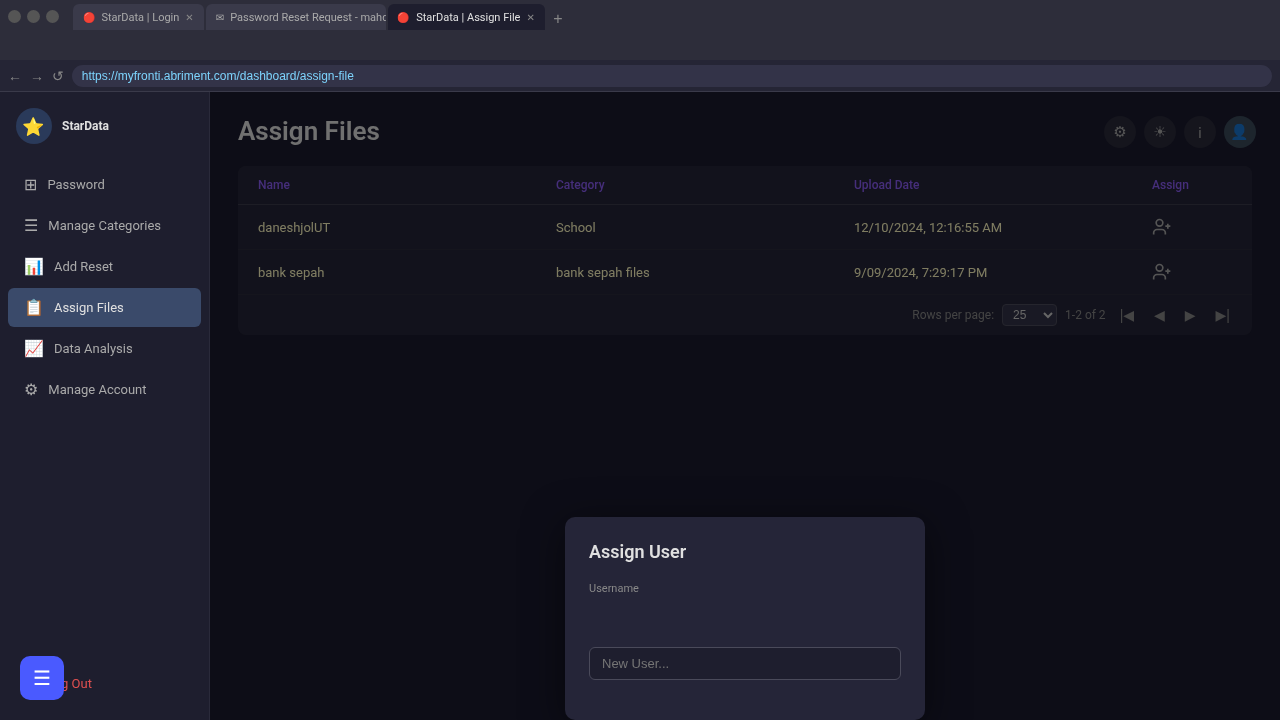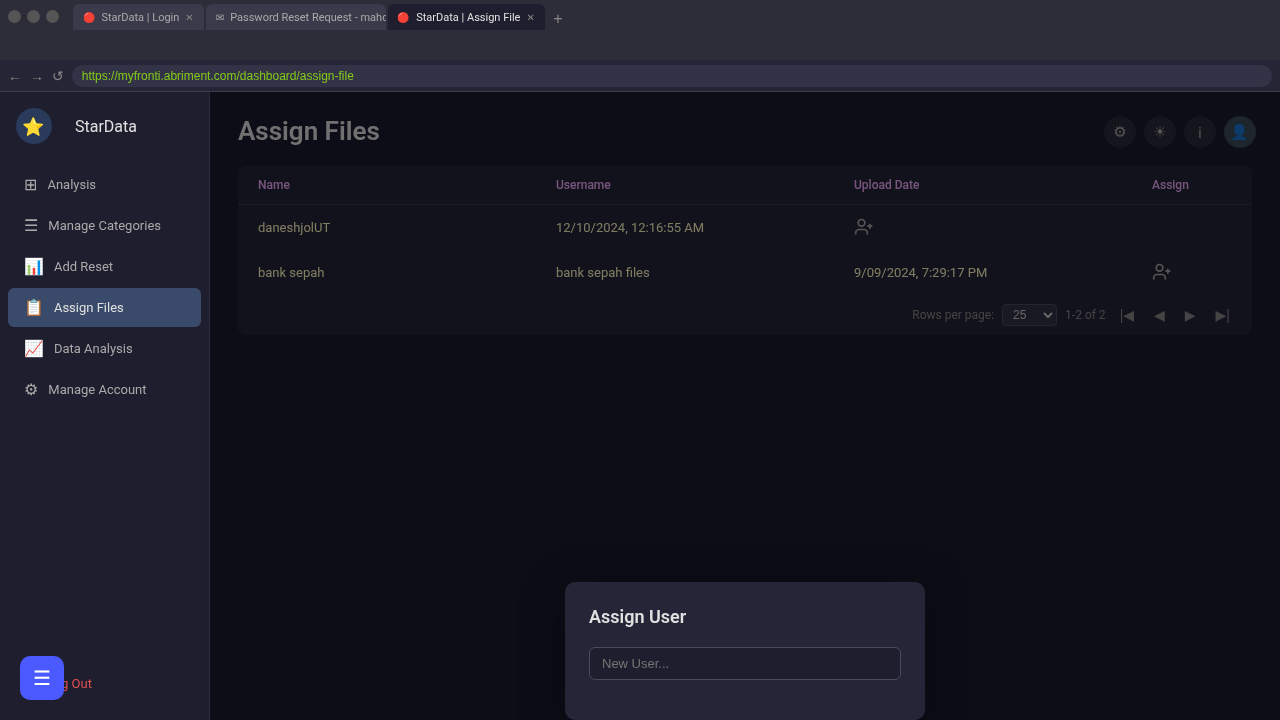--- a/index.html
+++ b/index.html
@@ -87,21 +87,21 @@
       border-bottom: 1px solid #3a3a4a;
     }
     .nav-btn {
       background: none; border: none; color: #888; cursor: pointer; font-size: 14px;
     }
     .address-input {
       flex: 1;
       background: #333348;
       border: none;
       border-radius: 12px;
-      color: #84cc16;
+      color: #7dd3fc;
       font-size: 12px;
       padding: 3px 10px;
       height: 22px;
       outline: none;
     }
 
     
     .app-layout {
       display: flex;
       flex: 1;
@@ -125,24 +125,23 @@
       padding: 0 16px 20px;
     }
     .logo-icon {
       width: 36px; height: 36px;
       border-radius: 50%;
       background: #2a3a5a;
       display: flex; align-items: center; justify-content: center;
       font-size: 18px;
     }
     .logo-text {
-      font-size: 16px;
-      font-weight: 400;
-      color: #e0e0e0;
-      margin-left: 13px;
+      font-size: 12px;
+      font-weight: 700;
+      color: #e0e0e0;
     }
     .nav-item {
       display: flex;
       align-items: center;
       gap: 10px;
       padding: 10px 16px;
       cursor: pointer;
       font-size: 13px;
       color: #aaa;
       border-radius: 6px;
@@ -201,21 +200,21 @@
     }
     .table-header {
       display: grid;
       grid-template-columns: 1fr 1fr 1fr 80px;
       padding: 12px 20px;
       background: #252538;
       border-bottom: 1px solid #3a3a4a;
     }
     .table-header-cell {
       font-size: 12px;
-      color: #f0abfc;
+      color: #8b5cf6;
       font-weight: 500;
       text-transform: none;
     }
     .table-row {
       display: grid;
       grid-template-columns: 1fr 1fr 1fr 80px;
       padding: 12px 20px;
       border-bottom: 1px solid #2a2a3a;
       align-items: center;
     }
@@ -294,20 +293,21 @@
     }
     .form-input {
       width: 100%;
       background: #1e1e2e;
       border: 1px solid #4a4a5a;
       border-radius: 6px;
       color: #ccc;
       font-size: 13px;
       padding: 8px 12px;
       outline: none;
+      margin-top: 48px;
     }
     .save-btn {
       width: 100%;
       background: #6a7aff;
       border: none;
       border-radius: 6px;
       color: white;
       font-size: 14px;
       font-weight: 500;
       padding: 11px;
@@ -371,21 +371,21 @@
   <nav class="sidebar">
     <div class="logo-area">
       <div class="logo-icon">
         <span>⭐</span>
       </div>
       <span class="logo-text">StarData</span>
     </div>
 
     <div class="nav-item">
       <span class="icon">⊞</span>
-      <span>Analysis</span>
+      <span>Password</span>
     </div>
     <div class="nav-item">
       <span class="icon">☰</span>
       <span>Manage Categories</span>
     </div>
     <div class="nav-item">
       <span class="icon">📊</span>
       <span>Add Reset</span>
     </div>
     <div class="nav-item active">
@@ -415,27 +415,28 @@
     <div class="toolbar-icons">
       <button class="toolbar-icon-btn">⚙</button>
       <button class="toolbar-icon-btn">☀</button>
       <button class="toolbar-icon-btn">ℹ</button>
       <button class="toolbar-icon-btn avatar">👤</button>
     </div>
 
     <div class="table-container">
       <div class="table-header">
         <div class="table-header-cell">Name</div>
-        <div class="table-header-cell">Username</div>
+        <div class="table-header-cell">Category</div>
         <div class="table-header-cell">Upload Date</div>
         <div class="table-header-cell">Assign</div>
       </div>
 
       <div class="table-row">
         <div class="table-cell">daneshjolUT</div>
+        <div class="table-cell">School</div>
         <div class="table-cell">12/10/2024, 12:16:55 AM</div>
         <div class="table-cell">
           <button class="assign-btn" title="Assign User">
             <svg width="20" height="20" viewBox="0 0 24 24" fill="none" stroke="currentColor" stroke-width="2">
               <path d="M16 21v-2a4 4 0 0 0-4-4H6a4 4 0 0 0-4 4v2"></path>
               <circle cx="9" cy="7" r="4"></circle>
               <line x1="19" y1="8" x2="19" y2="14"></line>
               <line x1="22" y1="11" x2="16" y2="11"></line>
             </svg>
           </button>
@@ -470,20 +471,21 @@
         <button class="pagination-btn">◀</button>
         <button class="pagination-btn">▶</button>
         <button class="pagination-btn">▶|</button>
       </div>
     </div>
 
     <div class="modal-overlay">
       <div class="modal">
         <h2 class="modal-title">Assign User</h2>
         <div class="form-group">
+          <label class="form-label">Username</label>
           <input class="form-input" type="text" placeholder="New User..." style="">
         </div>
       </div>
     </div>
   </div>
 </div>
 
 <button class="fab-btn">
   <span>☰</span>
 </button>

